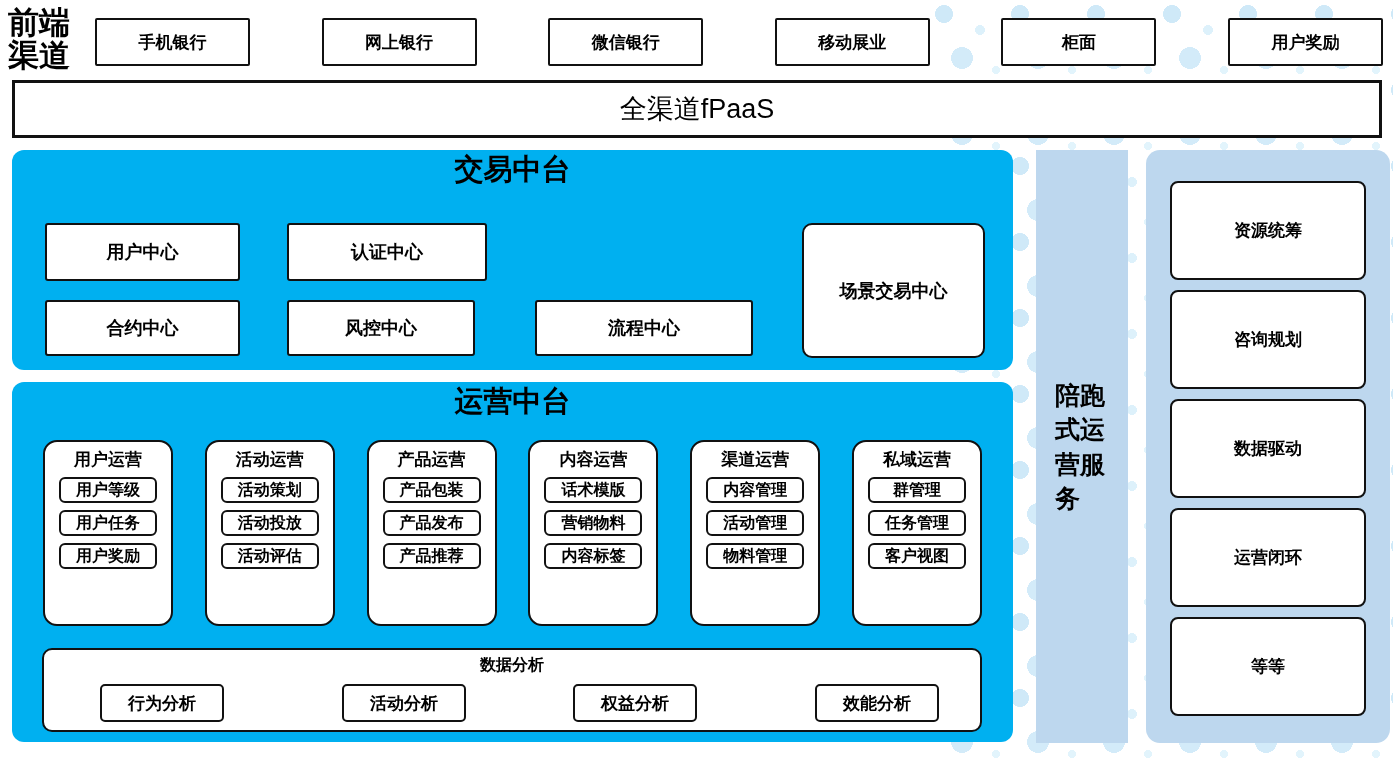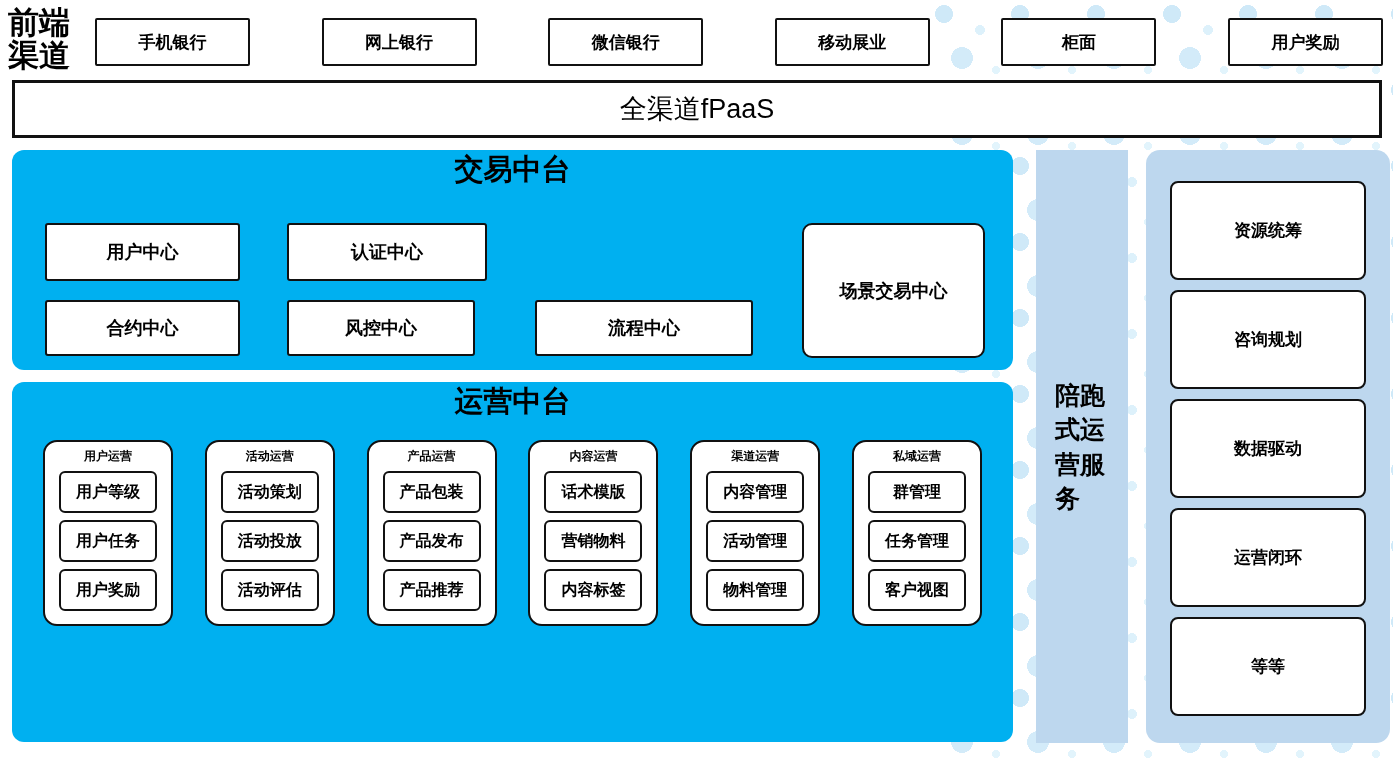--- a/index.html
+++ b/index.html
@@ -54,24 +54,24 @@
   }
   .wbox.scene{ border-radius:10px; }
   .col-row{
     position:absolute; left:31px; top:58px; width:939px; height:188px;
     display:flex; justify-content:space-between;
   }
   .card{
     width:130px; height:186px; background:#fff; border:2px solid #111; border-radius:14px;
     display:flex; flex-direction:column; align-items:center; padding-top:7px;
   }
-  .card-title{ font-size:12px; font-weight:700; line-height:1.25; }
+  .card-title{ font-size:17px; font-weight:700; line-height:1.25; }
   .card-items{ margin-top:7px; display:flex; flex-direction:column; gap:7px; align-items:center; }
   .citem{
-    width:98px; height:42px; background:#fff; border:2px solid #111; border-radius:6px;
+    width:98px; height:26px; background:#fff; border:2px solid #111; border-radius:6px;
     display:flex; align-items:center; justify-content:center;
     font-size:16px; font-weight:700;
   }
   .analysis-bar{
     position:absolute; left:30px; top:266px; width:940px; height:84px;
     background:#fff; border:2px solid #111; border-radius:10px;
   }
   .analysis-title{ text-align:center; padding-top:5px; font-size:16px; font-weight:700; }
   .abox{
     position:absolute; top:34px; width:124px; height:38px; background:#fff;
@@ -176,20 +176,27 @@
       <div class="card">
         <div class="card-title">私域运营</div>
         <div class="card-items">
           <div class="citem">群管理</div>
           <div class="citem">任务管理</div>
           <div class="citem">客户视图</div>
         </div>
       </div>
     </div>
 
+    <div class="analysis-bar">
+      <div class="analysis-title">数据分析</div>
+      <div class="abox" style="left:56px;">行为分析</div>
+      <div class="abox" style="left:298px;">活动分析</div>
+      <div class="abox" style="left:529px;">权益分析</div>
+      <div class="abox" style="left:771px;">效能分析</div>
+    </div>
   </div>
 
   <div class="side-strip">
     <div class="side-strip-label">陪跑式运营服务</div>
   </div>
 
   <div class="right-panel">
     <div class="rbox">资源统筹</div>
     <div class="rbox">咨询规划</div>
     <div class="rbox">数据驱动</div>

